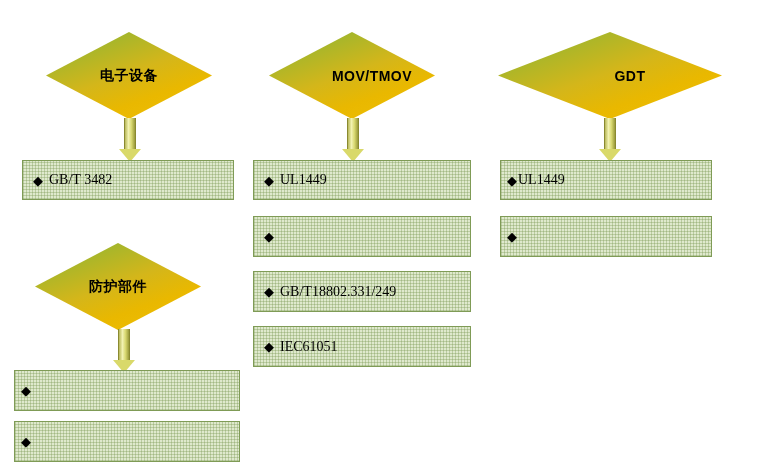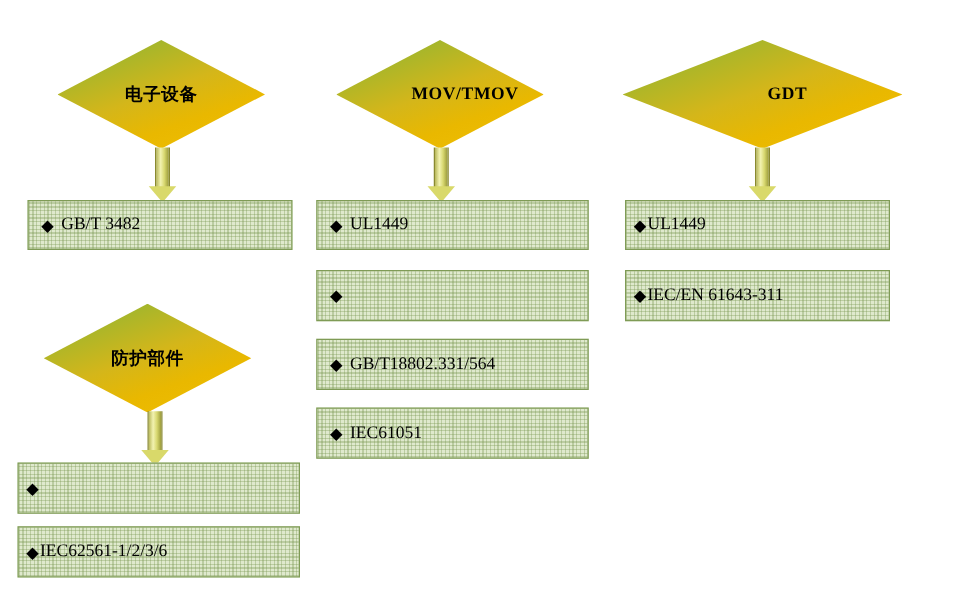--- a/index.html
+++ b/index.html
@@ -14,21 +14,21 @@
 
   
   .diamond{
     position:absolute;
     display:flex;align-items:center;justify-content:center;
     text-align:center;
     clip-path:polygon(50% 0%, 100% 50%, 50% 100%, 0% 50%);
     background:linear-gradient(160deg,#6ea832 0%, #a8b62a 22%, #d4b61a 48%, #e9b800 70%, #f0bf05 100%);
   }
   .diamond span{
-    font-family:Liberation Serif, serif;
+    font-family:Liberation Sans, sans-serif;
     font-weight:bold;
     font-size:14px;
     color:#000;
     letter-spacing:0.5px;
     pointer-events:none;
     text-align:right;
   }
   .diamond.latin span{font-size:14px;margin-left:40px;}
 
   
@@ -108,21 +108,20 @@
     <div class="shaft" style="height:32px;"></div>
     <div class="head"></div>
   </div>
 
   <div class="box tight" style="left:14px;top:370px;width:226px;height:41px;">
     <span class="bullet">◆</span>
   </div>
 
   <div class="box tight" style="left:14px;top:421px;width:226px;height:41px;">
     <span class="bullet">◆</span>
-    <span class="txt">IEC62561-1/2/3/6</span>
   </div>
 
   <div class="diamond latin" style="left:269px;top:32px;width:166px;height:87px;">
     <span>MOV/TMOV</span>
   </div>
 
   <div class="arrow" style="left:341px;top:118px;width:24px;height:44px;">
     <div class="shaft" style="height:32px;"></div>
     <div class="head"></div>
   </div>
@@ -131,21 +130,21 @@
     <span class="bullet">◆</span>
     <span class="txt">UL1449</span>
   </div>
 
   <div class="box" style="left:253px;top:216px;width:218px;height:41px;">
     <span class="bullet">◆</span>
   </div>
 
   <div class="box" style="left:253px;top:271px;width:218px;height:41px;">
     <span class="bullet">◆</span>
-    <span class="txt">GB/T18802.331/564</span>
+    <span class="txt">GB/T18802.331/249</span>
   </div>
 
   <div class="box" style="left:253px;top:326px;width:218px;height:41px;">
     <span class="bullet">◆</span>
     <span class="txt">IEC61051</span>
   </div>
 
   <div class="diamond latin" style="left:498px;top:32px;width:224px;height:87px;">
     <span>GDT</span>
   </div>
@@ -155,16 +154,15 @@
     <div class="head"></div>
   </div>
 
   <div class="box tight" style="left:500px;top:160px;width:212px;height:40px;">
     <span class="bullet">◆</span>
     <span class="txt">UL1449</span>
   </div>
 
   <div class="box tight" style="left:500px;top:216px;width:212px;height:41px;">
     <span class="bullet">◆</span>
-    <span class="txt">IEC/EN 61643-311</span>
   </div>
 
 </div>
 
 </body></html>

